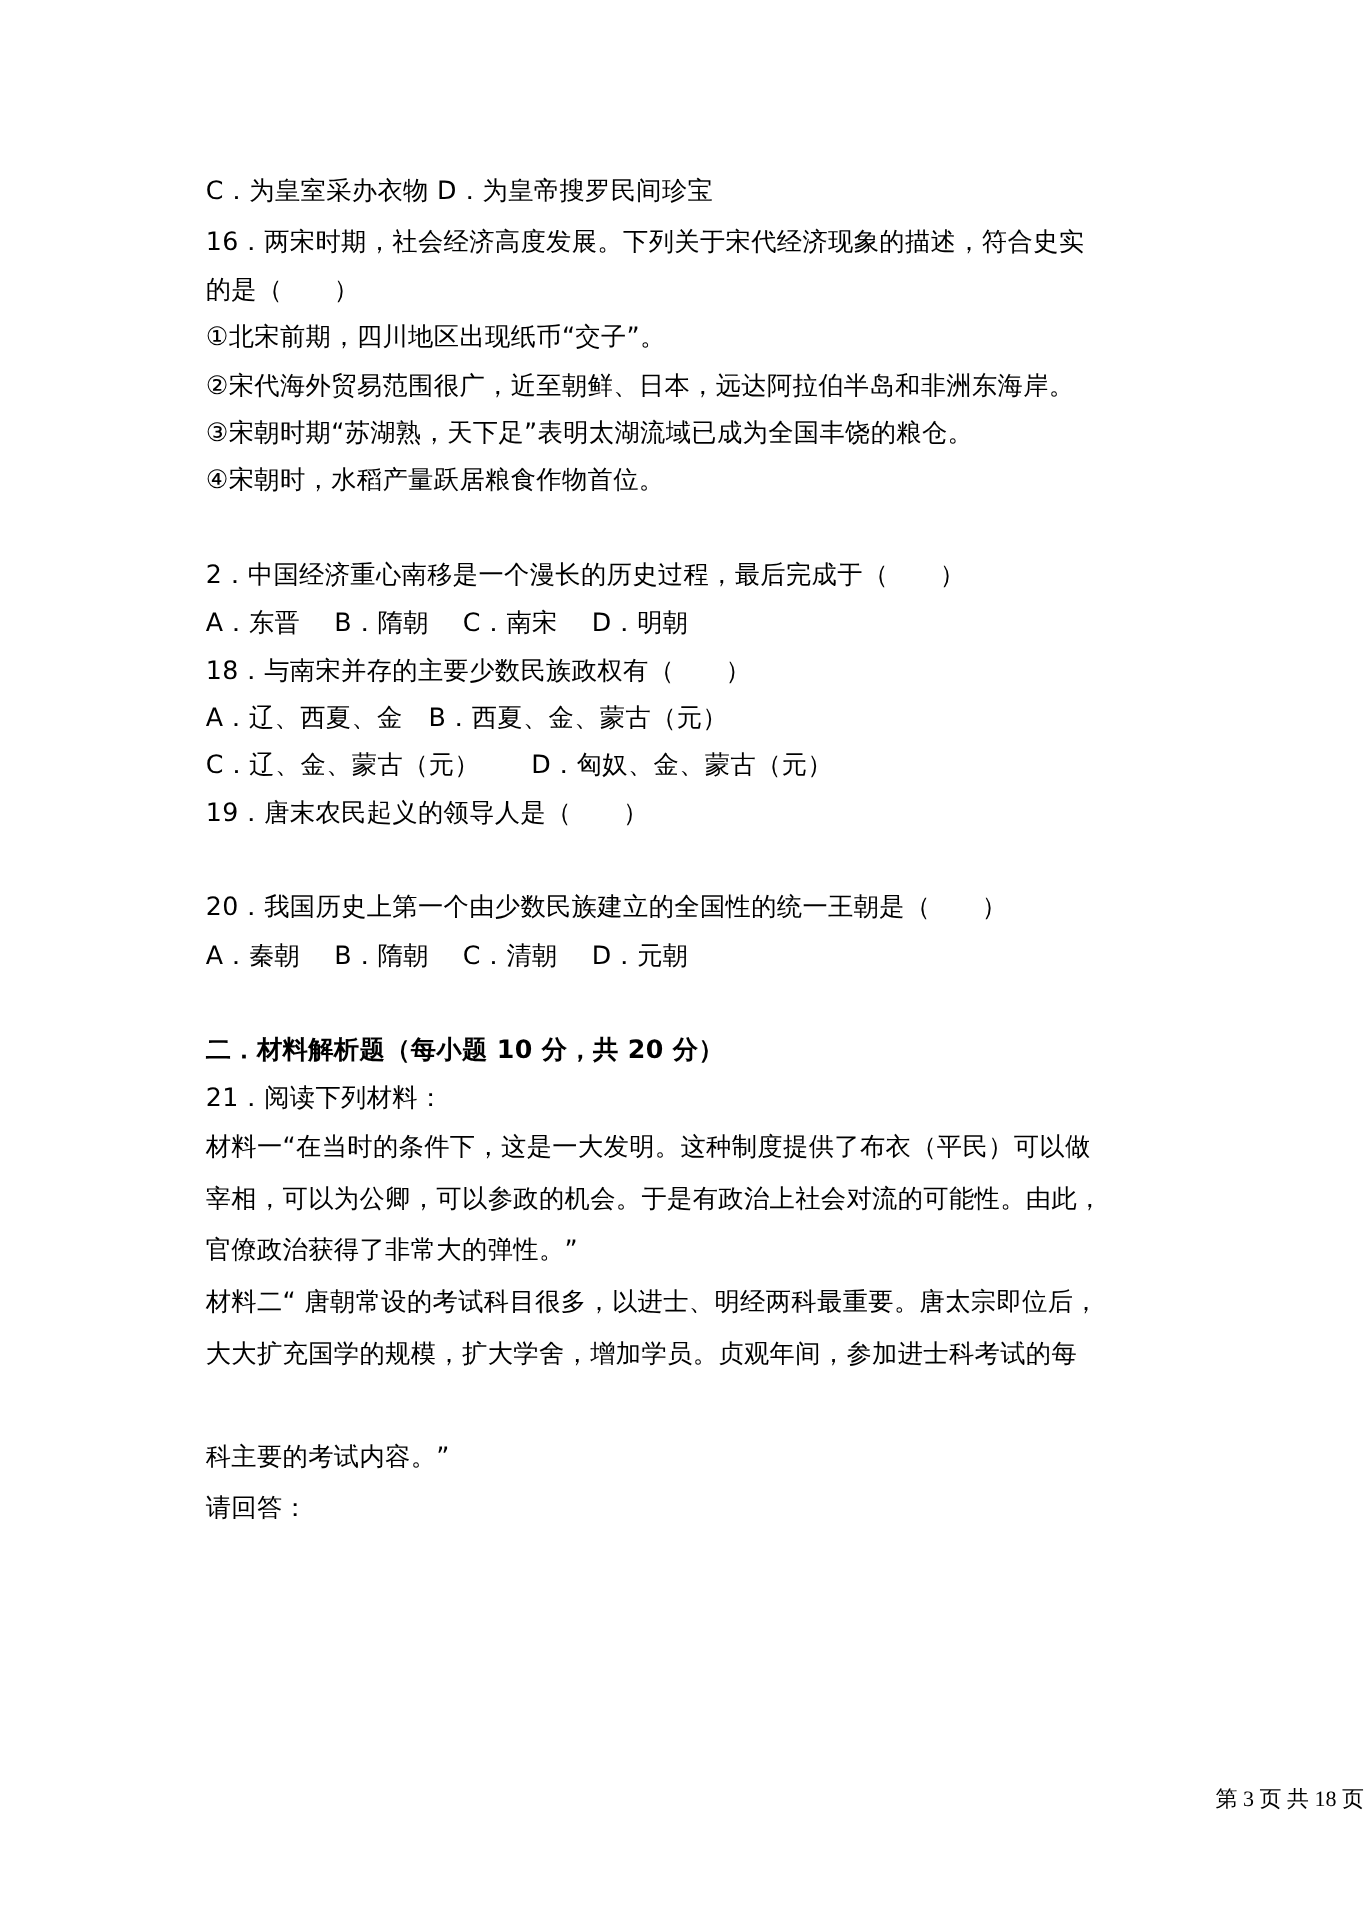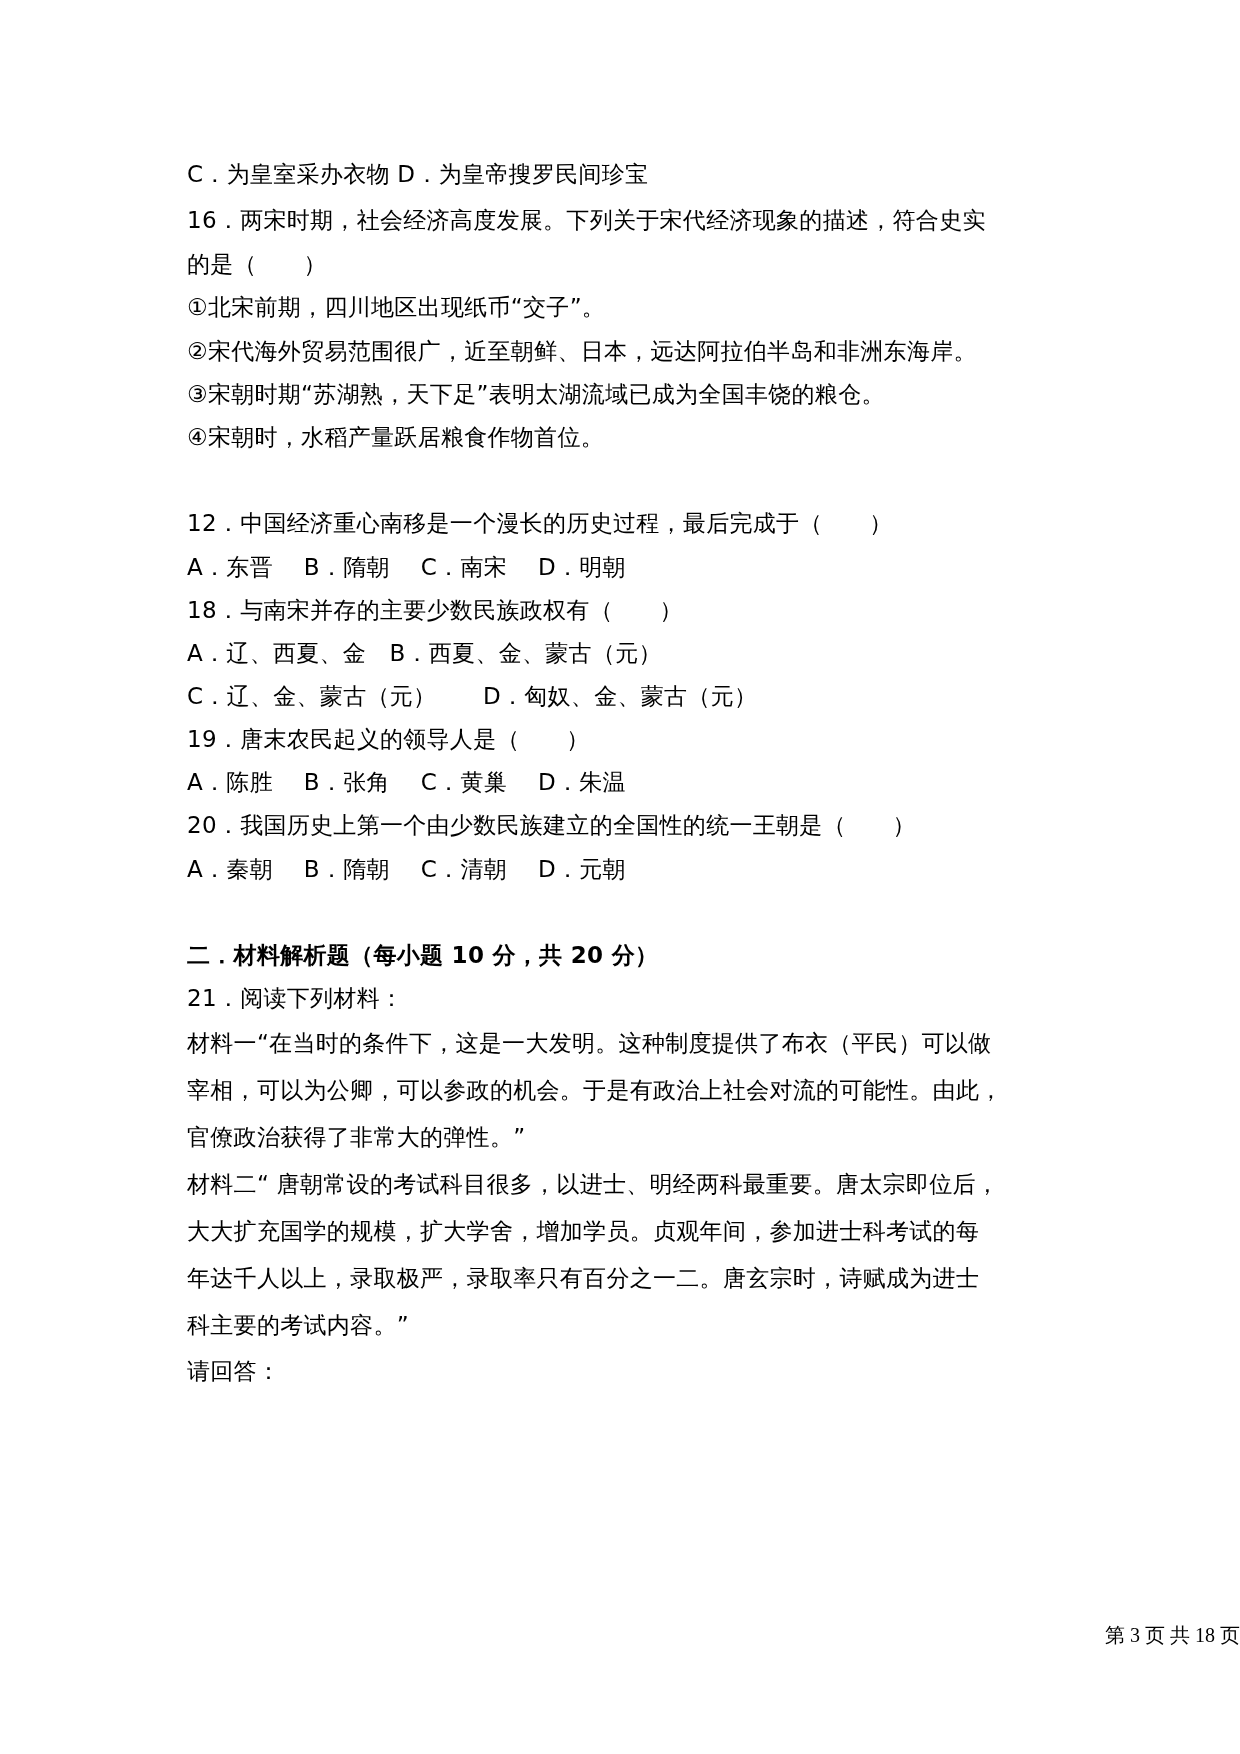--- a/index.html
+++ b/index.html
@@ -14,35 +14,33 @@
 <body>
 
 <div class="page">
   <div class="line" style="top:158px">C．为皇室采办衣物 D．为皇帝搜罗民间珍宝</div>
   <div class="line" style="top:204px">16．两宋时期，社会经济高度发展。下列关于宋代经济现象的描述，符合史实</div>
   <div class="line" style="top:248px">的是（　　）</div>
   <div class="line" style="top:291px">①北宋前期，四川地区出现纸币“交子”。</div>
   <div class="line" style="top:335px">②宋代海外贸易范围很广，近至朝鲜、日本，远达阿拉伯半岛和非洲东海岸。</div>
   <div class="line" style="top:378px">③宋朝时期“苏湖熟，天下足”表明太湖流域已成为全国丰饶的粮仓。</div>
   <div class="line" style="top:421px">④宋朝时，水稻产量跃居粮食作物首位。</div>
-  <div class="line" style="top:507px">12．中国经济重心南移是一个漫长的历史过程，最后完成于（　　）</div>
+  <div class="line" style="top:507px">2．中国经济重心南移是一个漫长的历史过程，最后完成于（　　）</div>
   <div class="line" style="top:551px">A．东晋　 B．隋朝　 C．南宋　 D．明朝</div>
   <div class="line" style="top:594px">18．与南宋并存的主要少数民族政权有（　　）</div>
   <div class="line" style="top:637px">A．辽、西夏、金　B．西夏、金、蒙古（元）</div>
   <div class="line" style="top:680px">C．辽、金、蒙古（元）　　D．匈奴、金、蒙古（元）</div>
   <div class="line" style="top:723px">19．唐末农民起义的领导人是（　　）</div>
-  <div class="line" style="top:766px">A．陈胜　 B．张角　 C．黄巢　 D．朱温</div>
   <div class="line" style="top:809px">20．我国历史上第一个由少数民族建立的全国性的统一王朝是（　　）</div>
   <div class="line" style="top:853px">A．秦朝　 B．隋朝　 C．清朝　 D．元朝</div>
 
   <div class="line heading" style="top:939px">二．材料解析题（每小题 10 分，共 20 分）</div>
   <div class="line" style="top:982px">21．阅读下列材料：</div>
   <div class="line" style="top:1027px">材料一“在当时的条件下，这是一大发明。这种制度提供了布衣（平民）可以做</div>
   <div class="line" style="top:1074px">宰相，可以为公卿，可以参政的机会。于是有政治上社会对流的可能性。由此，</div>
   <div class="line" style="top:1121px">官僚政治获得了非常大的弹性。”</div>
   <div class="line" style="top:1168px">材料二“ 唐朝常设的考试科目很多，以进士、明经两科最重要。唐太宗即位后，</div>
   <div class="line" style="top:1215px">大大扩充国学的规模，扩大学舍，增加学员。贞观年间，参加进士科考试的每</div>
-  <div class="line" style="top:1262px">年达千人以上，录取极严，录取率只有百分之一二。唐玄宗时，诗赋成为进士</div>
   <div class="line" style="top:1309px">科主要的考试内容。”</div>
   <div class="line" style="top:1355px">请回答：</div>
 
   <div class="footer">第 3 页 共 18 页</div>
 </div>
 
 </body></html>

